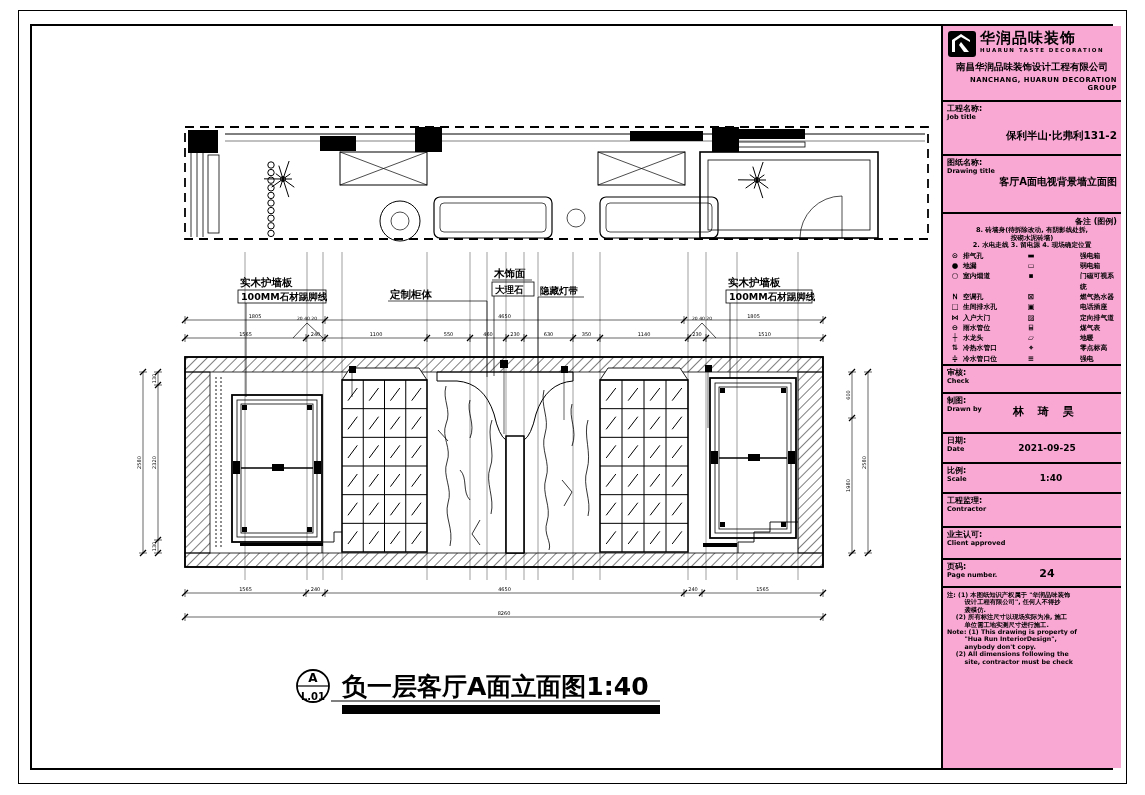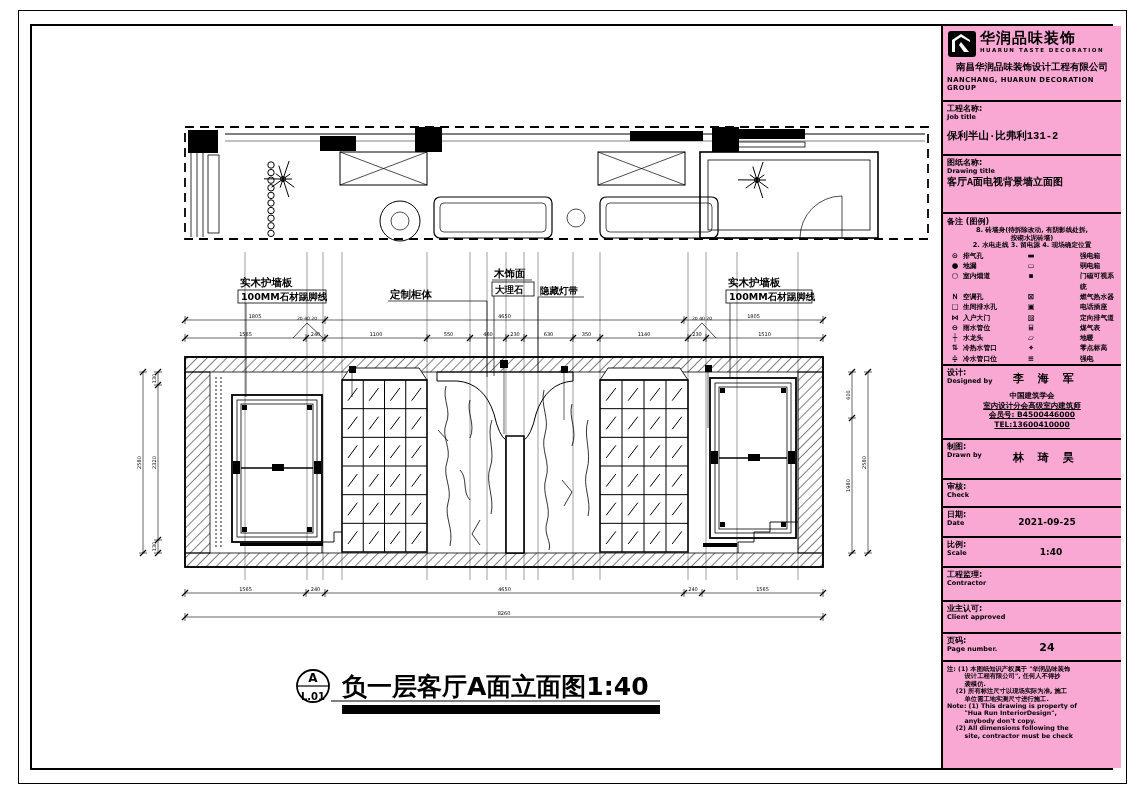--- a/index.html
+++ b/index.html
@@ -33,29 +33,29 @@
   #draw .ext { stroke:#000; stroke-width:0.45; opacity:0.85; }
   #draw .thin { stroke:#000; stroke-width:0.6; }
   #draw .tick { stroke:#000; stroke-width:1.2; }
 
   
   .titleblock { position:absolute; left:941px; top:26px; width:180px; height:742px;
     border-left:2px solid #000; display:flex; flex-direction:column; background:#f9a8d4; }
   .tb-row { border-bottom:2px solid #000; padding:2px 4px; position:relative; overflow:hidden; }
   .tb-cn { font-size:8px; font-weight:bold; line-height:9px; }
   .tb-en { font-size:6.5px; font-weight:bold; line-height:8px; }
-  .tb-val-center { text-align:left; font-weight:bold;font-family:Liberation Mono, monospace; }
+  .tb-val-center { text-align:right; font-weight:bold; }
   .logo-top { display:flex; align-items:flex-start; gap:3px; padding-top:2px; }
   .logo-text1 { font-size:15px; font-weight:bold; letter-spacing:1px; line-height:17px; }
   .logo-text2 { font-size:5.5px; font-weight:bold; letter-spacing:1.5px; }
   .logo-co1 { font-size:9.5px; font-weight:bold; text-align:center; margin-top:3px; }
-  .logo-co2 { font-size:6.8px; font-weight:bold; text-align:left; letter-spacing:0.5px; margin-top:2px; }
+  .logo-co2 { font-size:6.8px; font-weight:bold; text-align:right; letter-spacing:0.5px; margin-top:2px; }
   .job-val { font-size:10.5px; margin-top:8px; }
   .dwg-val { font-size:10px; }
-  .leg-title { font-size:8px; font-weight:bold; text-align:left; }
+  .leg-title { font-size:8px; font-weight:bold; text-align:right; }
   .leg-note { font-size:6.6px; font-weight:bold; text-align:center; line-height:7.6px; }
   #legend-rows { margin-top:1px; }
   .leg-row { display:flex; font-size:6.8px; font-weight:bold; line-height:10.3px; }
   .leg-sym { width:16px; text-align:center; font-size:7.5px; }
   .leg-lab { width:60px; }
   .leg-lab2 { flex:1;padding-left:41px; }
   .des-name { font-size:11px; font-weight:bold; letter-spacing:5px; position:absolute; left:70px; top:5px; }
   .des-line { font-size:7.5px; font-weight:bold; text-align:center; line-height:9.5px; }
   .des-line.u { text-decoration:underline; }
   .val-mid { position:absolute; left:0; right:0; top:50%; transform:translateY(-50%); text-align:center; font-weight:bold; }
@@ -565,41 +565,30 @@
           </div>
           <div class="leg-row">
             <span class="leg-sym">⊥</span>
             <span class="leg-lab">热水管口位</span>
             <span class="leg-sym">▤</span>
             <span class="leg-lab leg-lab2">弱电</span>
           </div>
         </div>
     </div>
 
-    <div class="tb-row" style="height:74px">
-      <div class="tb-cn">设计:</div>
-      <div class="tb-en">Designed by</div>
-      <div class="des-name">李 海 军</div>
-      <div style="margin-top:6px">
-        <div class="des-line">中国建筑学会</div>
-        <div class="des-line u">室内设计分会高级室内建筑师</div>
-        <div class="des-line u">会员号: B4500446000</div>
-        <div class="des-line u">TEL:13600410000</div>
-      </div>
+
+    <div class="tb-row" style="height:28px">
+      <div class="tb-cn">审核:</div>
+      <div class="tb-en">Check</div>
     </div>
 
     <div class="tb-row" style="height:40px">
       <div class="tb-cn">制图:</div>
       <div class="tb-en">Drawn by</div>
       <div class="des-name" style="top:10px">林 琦 昊</div>
-    </div>
-
-    <div class="tb-row" style="height:28px">
-      <div class="tb-cn">审核:</div>
-      <div class="tb-en">Check</div>
     </div>
 
     <div class="tb-row" style="height:30px">
       <div class="tb-cn">日期:</div>
       <div class="tb-en">Date</div>
       <div class="val-mid v9" style="left:30px">2021-09-25</div>
     </div>
 
     <div class="tb-row" style="height:30px">
       <div class="tb-cn">比例:</div>

